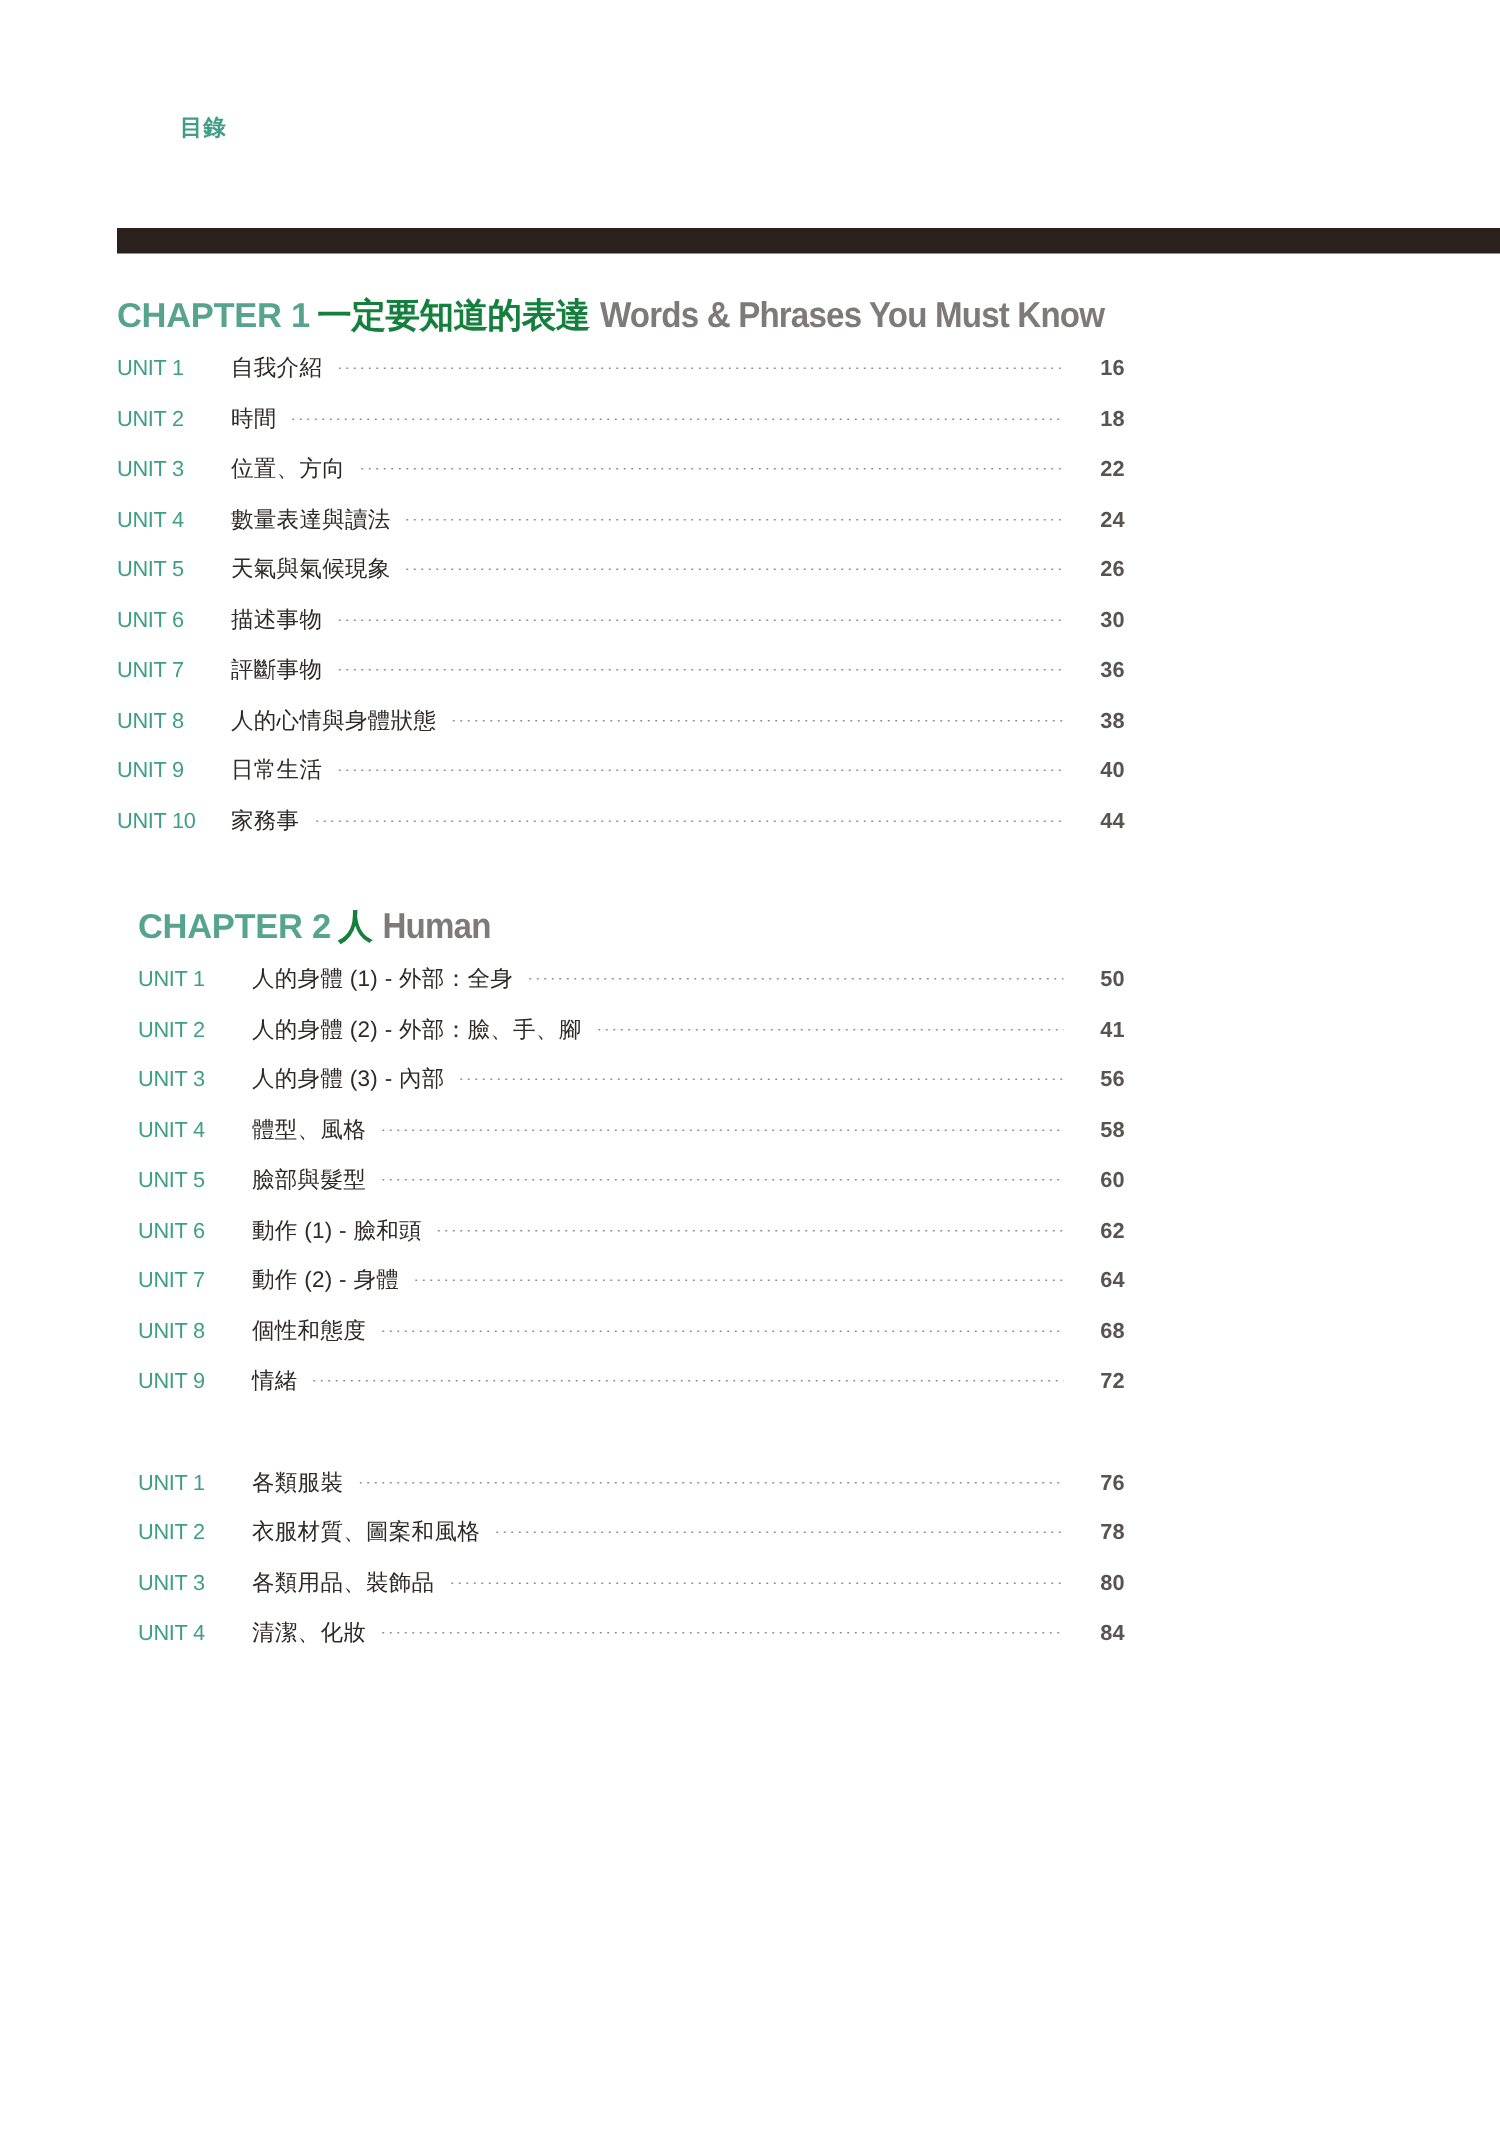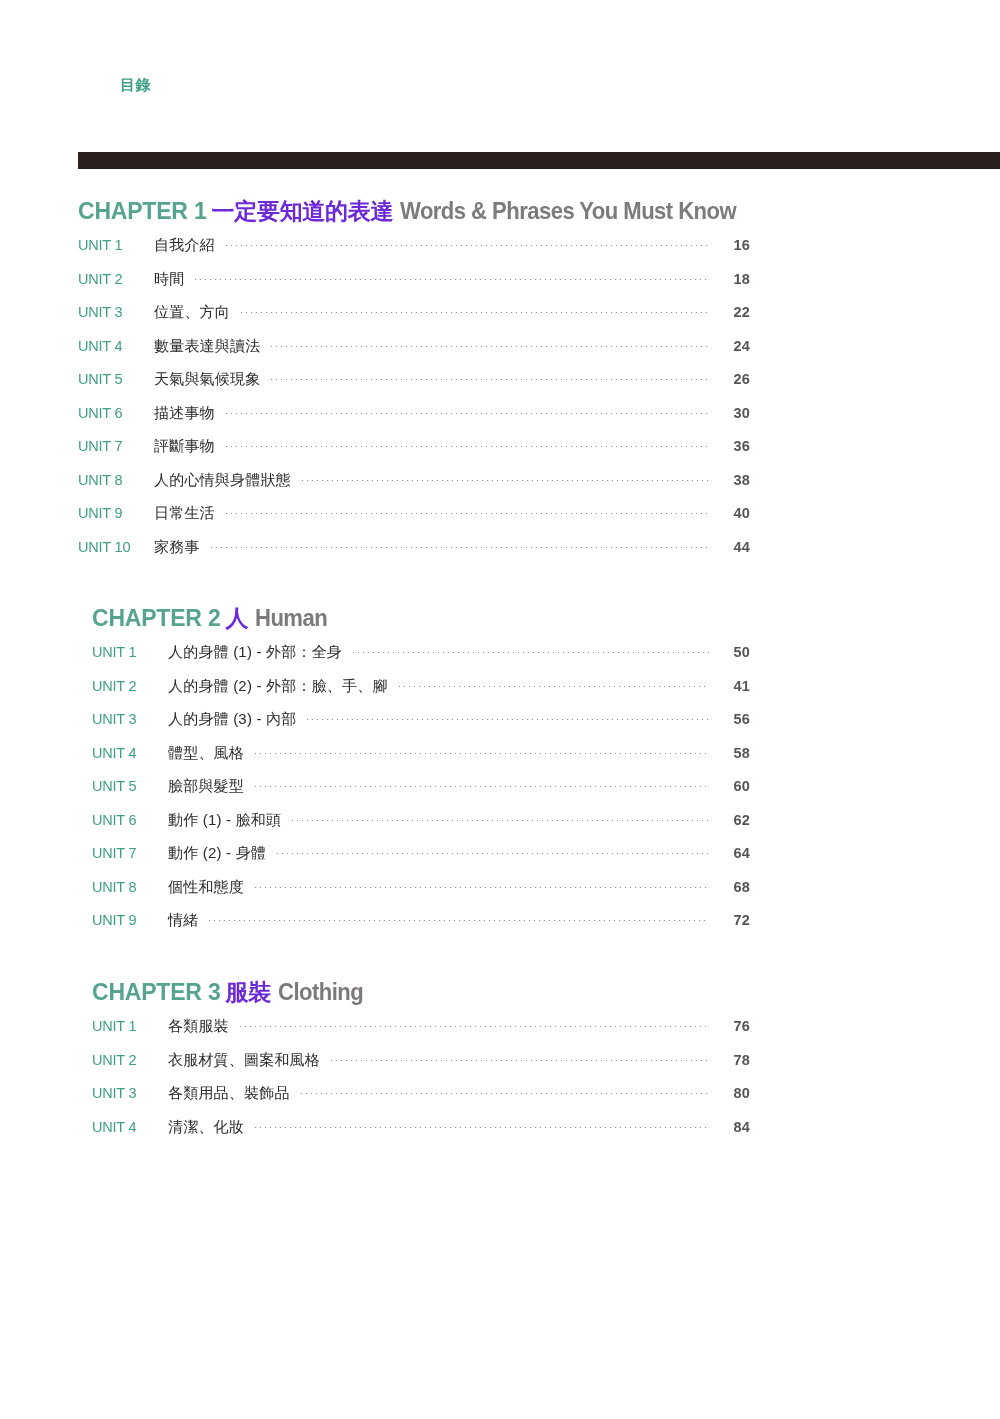--- a/index.html
+++ b/index.html
@@ -63,21 +63,21 @@
   }
   .chapter-label {
     font-size: 23px;
     font-weight: bold;
     color: #56a48f;
     letter-spacing: -0.2px;
   }
   .chapter-title-zh {
     font-size: 23px;
     font-weight: bold;
-    color: #6d28d9;
+    color: #15803d;
     letter-spacing: -0.3px;
     margin-left: 5px;
   }
   .chapter-title-en {
     font-size: 24px;
     font-weight: bold;
     color: #7d7a79;
     letter-spacing: -0.6px;
     margin-left: 7px;
     transform: scaleX(0.92);
@@ -260,21 +260,20 @@
           </div>
           <div class="unit-row">
             <span class="unit-label">UNIT 9</span>
             <span class="unit-title">情緒</span>
             <span class="leader"></span>
             <span class="unit-page">72</span>
           </div>
         </div>
       </div>
       <div class="chapter">
-        <div class="chapter-head"><span class="chapter-label">CHAPTER 3</span><span class="chapter-title-zh">服裝</span><span class="chapter-title-en">Clothing</span></div>
         <div class="units">
           <div class="unit-row">
             <span class="unit-label">UNIT 1</span>
             <span class="unit-title">各類服裝</span>
             <span class="leader"></span>
             <span class="unit-page">76</span>
           </div>
           <div class="unit-row">
             <span class="unit-label">UNIT 2</span>
             <span class="unit-title">衣服材質、圖案和風格</span>

